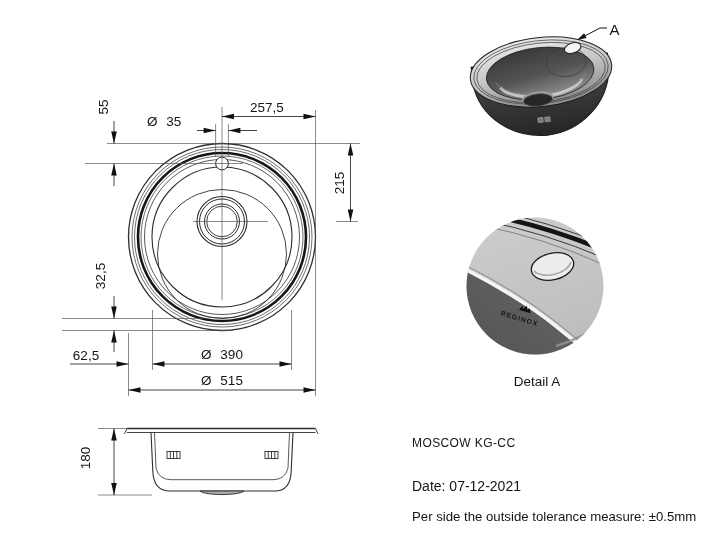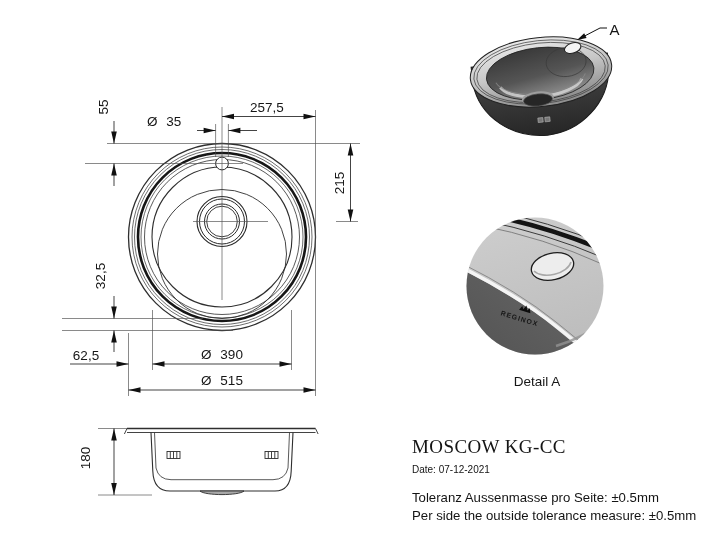--- a/index.html
+++ b/index.html
@@ -5,22 +5,22 @@
   html,body{margin:0;padding:0;background:#ffffff;}
   .sheet{position:relative;width:706px;height:554px;background:#fff;overflow:hidden;
          font-family:"Liberation Sans", sans-serif;}
   svg text{font-family:"Liberation Sans", sans-serif;fill:#161616;}
   text.dim{font-size:13.5px;}
   text.dia{word-spacing:5px;}
   text.callout{font-size:15px;}
   text.caption{font-size:13.5px;}
   text.logo{font-size:6.8px;font-weight:bold;letter-spacing:1.1px;}
   .titleblock{position:absolute;left:412px;top:436px;width:288px;color:#141414;}
-  .model{font-size:19px;letter-spacing:.4px;margin:0 0 0 0;font-weight:400;font-family:Liberation Serif, serif;}
-  .date{font-size:10px;margin-top:6px;}
+  .model{font-size:12px;letter-spacing:.4px;margin:0 0 0 0;font-weight:400;}
+  .date{font-size:14px;margin-top:28px;}
   .tol{font-size:13.2px;line-height:17.5px;margin-top:14px;}
 </style>
 </head>
 <body>
 
 <div class="sheet">
 <svg width="706" height="554" viewBox="0 0 706 554">
   <defs>
     <marker id="arw" viewBox="-13 -3.2 14 6.4" refX="0" refY="0" markerWidth="14" markerHeight="6.4" orient="auto-start-reverse" markerUnits="userSpaceOnUse">
       <path d="M0,0 L-12,2.8 L-12,-2.8 Z" fill="#111"></path>
@@ -209,17 +209,16 @@
     </g>
     <text class="caption" x="537" y="386" text-anchor="middle">Detail A</text>
   </g>
 </svg>
 
   
   <div class="titleblock">
     <div class="model">MOSCOW KG-CC</div>
     <div class="date">Date: 07-12-2021</div>
     <div class="tol">
-      <div>Toleranz Aussenmasse pro Seite: ±0.5mm</div>
       <div>Per side the outside tolerance measure: ±0.5mm</div>
     </div>
   </div>
 </div>
 
 </body></html>

